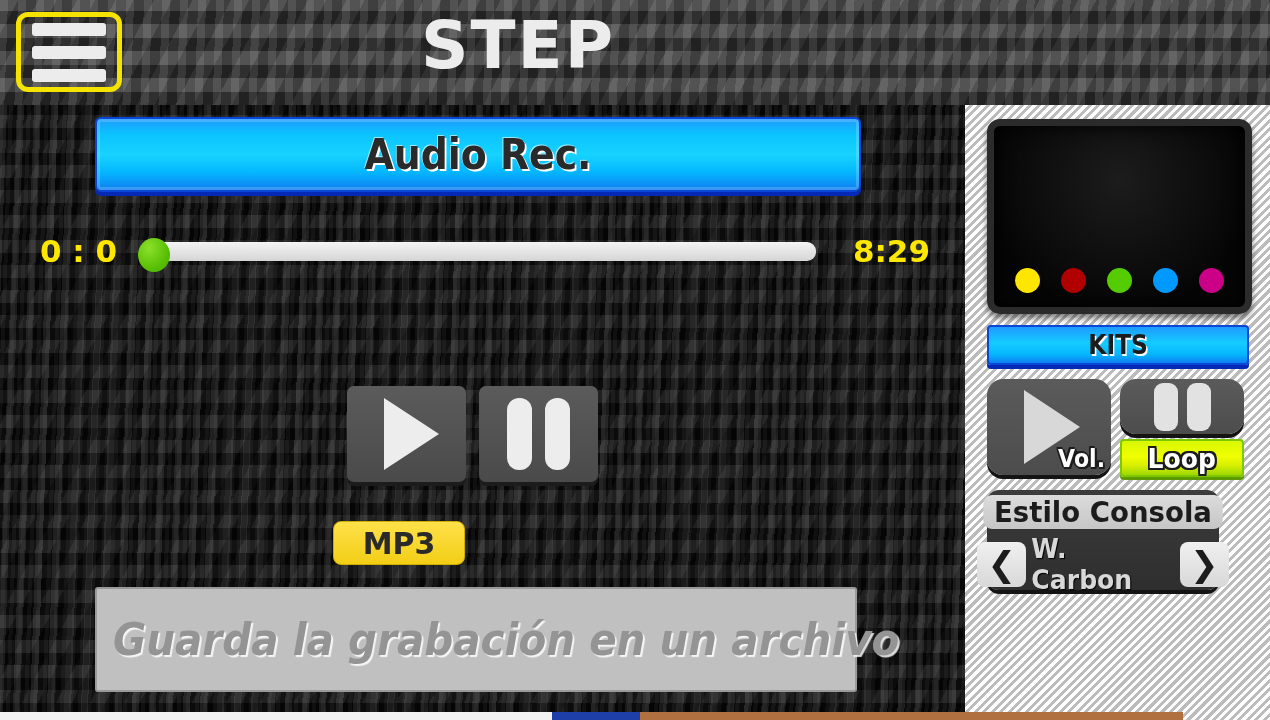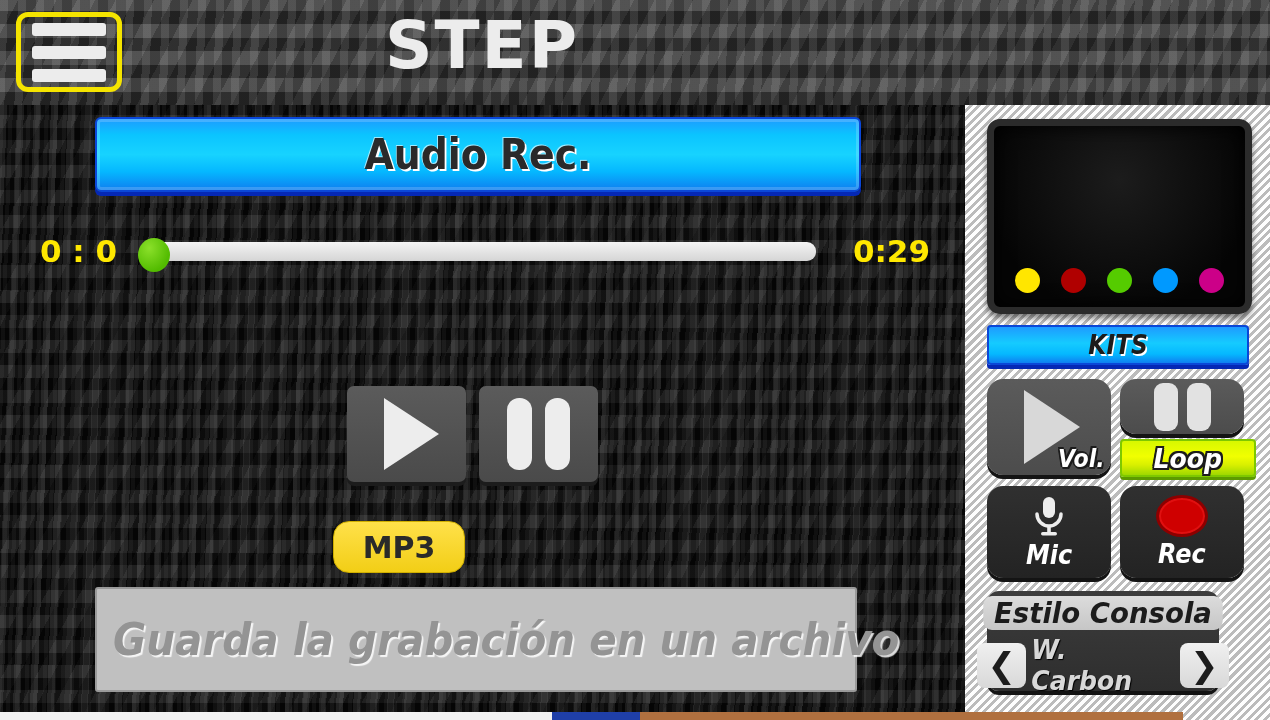--- a/index.html
+++ b/index.html
@@ -61,21 +61,21 @@
     position:absolute; left:140px; top:12px; height:80px; padding:0 13px;
     border:5px solid #f5e400; border-radius:12px;
     display:flex; align-items:center;
   }
   .logo-text {
     font-family:"DejaVu Sans", sans-serif; font-weight:bold;
     font-size:66px; letter-spacing:2px; color:#ececec;
     line-height:1; transform:scaleX(1.08); transform-origin:left center;
   }
   #logo-step { position:absolute; left:385px; top:13px; }
-  #logo-step .logo-text { font-size:66px; }
+  #logo-step .logo-text { font-size:66px;margin-left:36px; }
 
   
   #dialog { position:absolute; left:0; top:105px; width:965px; height:610px; }
 
   #rec-title {
     position:absolute; left:95px; top:12px; width:766px; height:75px;
     border-radius:6px; border:2px solid #0a47d8;
     background:linear-gradient(to bottom,#1e9bff 0%,#0bc4ff 22%,#17d3ff 50%,#05b8ff 74%,#0f7ff0 100%);
     box-shadow:0 4px 0 #0528b5, inset 0 0 0 3px rgba(255,255,255,.18);
     display:flex; align-items:center; justify-content:center;
@@ -118,21 +118,21 @@
     width:0; height:0; border-left:55px solid #ededed;
     border-top:36px solid transparent; border-bottom:36px solid transparent;
     margin-left:10px;
   }
   .pause-ico { display:flex; gap:13px; }
   .pause-ico i { display:block; width:25px; height:72px; background:#ededed; border-radius:12px; }
 
   
   #formats { position:absolute; left:333px; top:416px; display:flex; gap:20px; }
   .fmt {
-    width:132px; height:52px; border-radius:16px;
+    width:132px; height:44px; border-radius:8px;
     display:flex; align-items:center; justify-content:center;
     font-family:"DejaVu Sans", sans-serif; font-weight:bold; font-size:30px;
     transform:scaleX(1); letter-spacing:0px;
   }
   .fmt.on { background:linear-gradient(to bottom,#ffe14a,#f2ce16); color:#2a2a2a; border:1px solid #cfae00; }
   .fmt.off { background:linear-gradient(to bottom,#d6d6d6,#c4c4c4); color:#3a3a3a; border:1px solid #9a9a9a; }
 
   
   #filename {
     position:absolute; left:95px; top:482px; width:762px; height:105px;
@@ -140,21 +140,21 @@
     display:flex; align-items:center; padding:0 16px;
   }
   #filename .ph {
     font-family:"DejaVu Sans", sans-serif; font-weight:bold; font-style:italic;
     font-size:44px; color:#949494; transform:scaleX(.92); transform-origin:left center;
     text-shadow:2px 2px 1px rgba(255,255,255,.85);
     white-space:nowrap;
   }
 
   
-  #sidebar { position:absolute; left:965px; top:105px; width:305px; height:615px; padding:8px 10px 0 22px;font-style:italic; }
+  #sidebar { position:absolute; left:965px; top:105px; width:305px; height:615px; padding:8px 10px 0 22px; }
   #panel-inner { position:relative; width:273px; height:600px; }
 
   #screen {
     position:relative; width:265px; height:195px; margin-top:6px;
     background:radial-gradient(ellipse at 50% 30%,#1c1c1c 0%,#050505 75%);
     border:7px solid #2b2b2b; border-radius:13px;
     box-shadow:0 4px 6px rgba(0,0,0,.5), inset 0 0 20px #000;
   }
   #dots { position:absolute; left:0; right:0; bottom:14px; display:flex; justify-content:space-evenly; }
   #dots i { display:block; width:25px; height:25px; border-radius:50%; }
@@ -191,21 +191,21 @@
     position:absolute; right:4px; bottom:2px;
     font-family:"DejaVu Sans", sans-serif; font-weight:bold; font-size:24px;
     color:#fff; transform:scaleX(.92);
     text-shadow:2px 0 0 #1c1c1c,-2px 0 0 #1c1c1c,0 2px 0 #1c1c1c,0 -2px 0 #1c1c1c,2px 2px 0 #1c1c1c,-2px -2px 0 #1c1c1c;
   }
   #btn-pause2 { width:124px; height:55px; }
   #btn-pause2 .pi { display:flex; gap:9px; }
   #btn-pause2 .pi i { display:block; width:24px; height:48px; background:#e2e2e2; border-radius:9px; }
 
   #btn-loop {
-    width:136px; height:38px; margin-top:5px;
+    width:124px; height:38px; margin-top:5px;
     border-radius:4px; border:2px solid #7ec800;
     background:linear-gradient(to bottom,#d7f800 0%,#f1ff00 45%,#d9f000 70%,#9fd800 100%);
     box-shadow:0 3px 0 #5d9a00;
     display:flex; align-items:center; justify-content:center;
   }
   #btn-loop span {
     font-family:"DejaVu Sans", sans-serif; font-weight:bold; font-size:27px;
     color:#fff; transform:scaleX(.93);
     text-shadow:2px 0 0 #1c1c1c,-2px 0 0 #1c1c1c,0 2px 0 #1c1c1c,0 -2px 0 #1c1c1c,2px 2px 0 #1c1c1c,-2px -2px 0 #1c1c1c,2px -2px 0 #1c1c1c,-2px 2px 0 #1c1c1c;
   }
@@ -275,21 +275,21 @@
     <div id="rec-title">
       <span class="label">Audio Rec.</span>
     </div>
 
     <div id="timerow">
       <span class="time-label" id="time-start">0 : 0</span>
       <div id="slider-wrap">
         <div id="slider-track"></div>
         <div id="slider-thumb"></div>
       </div>
-      <span class="time-label" id="time-end">0:29</span>
+      <span class="time-label" id="time-end">8:29</span>
     </div>
 
     <div id="transport">
       <div class="tbtn">
         <span class="play-tri"></span>
       </div>
       <div class="tbtn">
         <span class="pause-ico">
             <i></i>
             <i></i>
@@ -338,35 +338,20 @@
                   <i></i>
                   <i></i>
                 </span>
             </div>
             <div id="btn-loop">
               <span>Loop</span>
             </div>
           </div>
         </div>
 
-        <div class="grid-row">
-          <div class="gbtn dark big">
-            <svg class="mic-svg" viewBox="0 0 40 44">
-              <rect x="14" y="3" width="12" height="21" rx="6" fill="#ededed"></rect>
-              <path d="M8 20 a12 12 0 0 0 24 0" stroke="#ededed" stroke-width="3.5" fill="none" stroke-linecap="round"></path>
-              <rect x="18.2" y="31" width="3.6" height="7" fill="#ededed"></rect>
-              <rect x="12" y="38" width="16" height="3.5" rx="1.7" fill="#ededed"></rect>
-            </svg>
-            <span class="glabel">Mic</span>
-          </div>
-          <div class="gbtn dark big">
-            <span class="rec-circle"></span>
-            <span class="glabel">Rec</span>
-          </div>
-        </div>
       </div>
 
       <div id="style-box">
         <div id="style-title">Estilo Consola</div>
         <div id="style-row">
           <div class="arrow-btn">❮</div>
           <span id="style-value">W. Carbon</span>
           <div class="arrow-btn">❯</div>
         </div>
       </div>

